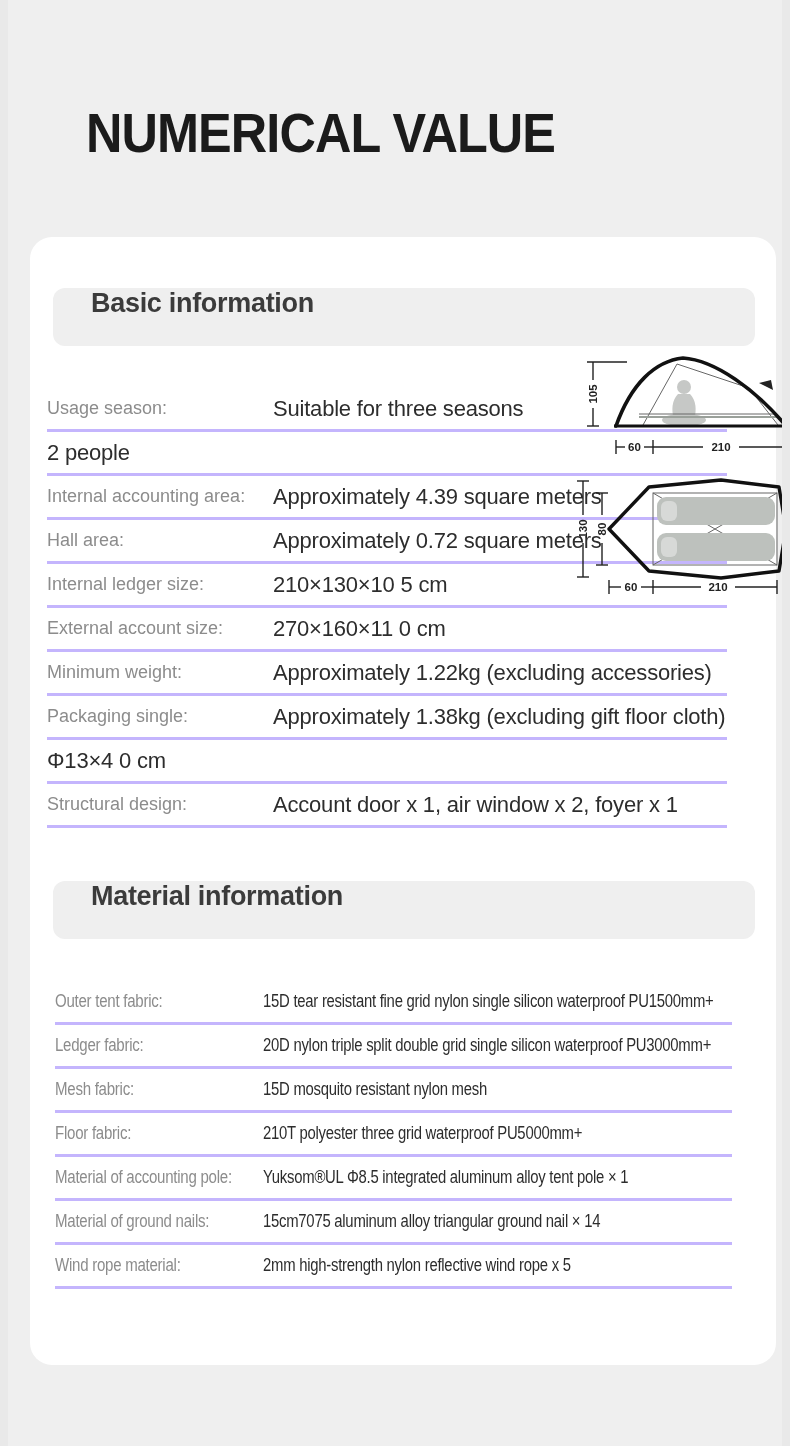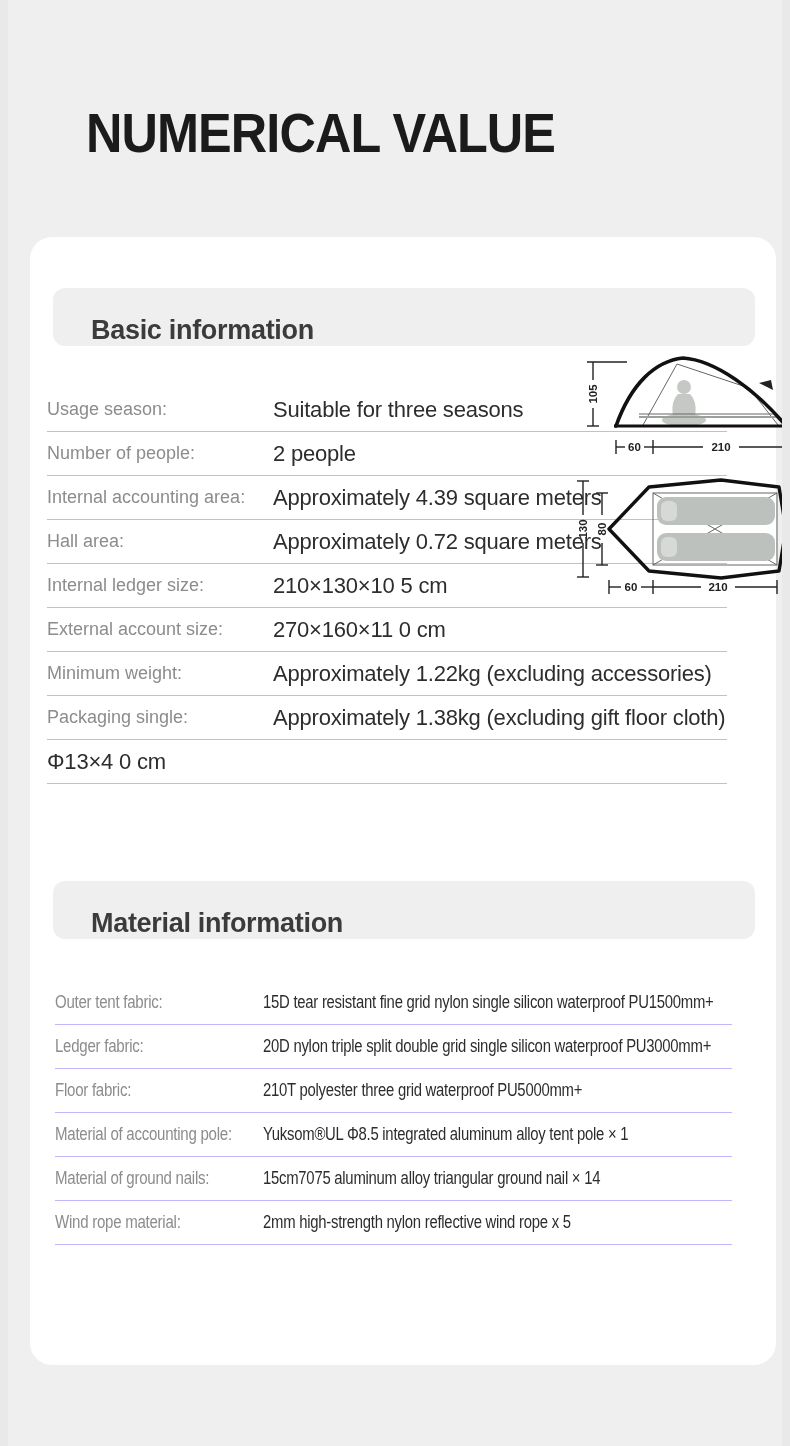--- a/index.html
+++ b/index.html
@@ -15,33 +15,33 @@
     letter-spacing:-1px; white-space:nowrap;
     transform:scaleX(0.9); transform-origin:left center;
   }
   .card {
     position:absolute; left:22px; top:237px; width:746px; height:1128px;
     background:#ffffff; border-radius:22px;
   }
   .section-bar {
     position:absolute; left:23px; width:702px; height:58px;
     background:#efefef; border-radius:12px;
-    display:flex; align-items:flex-end; padding-left:38px;
+    display:flex; align-items:flex-start; padding-left:38px;
   }
   .section-bar.basic   { top:51px; }
   .section-bar.material{ top:644px; }
   .section-heading {
     font-size:27px; font-weight:700; color:#3b3b3b; letter-spacing:-0.3px;
   }
   .spec-table { position:absolute; }
   .spec-table.basic    { left:17px;  top:151px; width:680px; }
   .spec-table.material { left:25px;  top:744px; width:677px; }
   .spec-row {
     height:44px; display:flex; align-items:center;
-    border-bottom:1px solid #c4b5fd;
+    border-bottom:3px solid #c4b5fd;
   }
   .spec-label {
     flex:0 0 auto; color:#8c8c8c; font-size:18px; white-space:nowrap;
   }
   .spec-value {
     color:#2d2d2d; font-size:22px; white-space:nowrap; letter-spacing:-0.2px;
   }
   .basic .spec-label { width:226px; }
   .material .spec-label {
     width:208px; font-size:17.5px;
@@ -68,21 +68,20 @@
     <div class="section-bar basic">
       <div class="section-heading">Basic information</div>
     </div>
 
     <div class="spec-table basic">
       <div class="spec-row">
         <span class="spec-label">Usage season:</span>
         <span class="spec-value">Suitable for three seasons</span>
       </div>
       <div class="spec-row">
-        <span class="spec-label">Number of people:</span>
         <span class="spec-value">2 people</span>
       </div>
       <div class="spec-row">
         <span class="spec-label">Internal accounting area:</span>
         <span class="spec-value">Approximately 4.39 square meters</span>
       </div>
       <div class="spec-row">
         <span class="spec-label">Hall area:</span>
         <span class="spec-value">Approximately 0.72 square meters</span>
       </div>
@@ -97,20 +96,24 @@
       <div class="spec-row">
         <span class="spec-label">Minimum weight:</span>
         <span class="spec-value">Approximately 1.22kg (excluding accessories)</span>
       </div>
       <div class="spec-row">
         <span class="spec-label">Packaging single:</span>
         <span class="spec-value">Approximately 1.38kg (excluding gift floor cloth)</span>
       </div>
       <div class="spec-row">
         <span class="spec-value">Φ13×4 0 cm</span>
+      </div>
+      <div class="spec-row">
+        <span class="spec-label">Structural design:</span>
+        <span class="spec-value">Account door x 1, air window x 2, foyer x 1</span>
       </div>
     </div>
 
     <svg class="diagram side" width="217" height="112" viewBox="0 0 217 112">
 
       <g fill="#c6c8c6">
         <circle cx="103" cy="37" r="7"></circle>
         <path d="M 97 44 C 91 50 90 60 93 69 L 113 69 C 116 60 115 50 109 44 Z"></path>
         <ellipse cx="103" cy="70" rx="22" ry="6.5"></ellipse>
       </g>
@@ -201,20 +204,24 @@
     <div class="spec-table material">
       <div class="spec-row">
         <span class="spec-label">Outer tent fabric:</span>
         <span class="spec-value">15D tear resistant fine grid nylon single silicon waterproof PU1500mm+</span>
       </div>
       <div class="spec-row">
         <span class="spec-label">Ledger fabric:</span>
         <span class="spec-value">20D nylon triple split double grid single silicon waterproof PU3000mm+</span>
       </div>
       <div class="spec-row">
+        <span class="spec-label">Mesh fabric:</span>
+        <span class="spec-value">15D mosquito resistant nylon mesh</span>
+      </div>
+      <div class="spec-row">
         <span class="spec-label">Floor fabric:</span>
         <span class="spec-value">210T polyester three grid waterproof PU5000mm+</span>
       </div>
       <div class="spec-row">
         <span class="spec-label">Material of accounting pole:</span>
         <span class="spec-value">Yuksom®UL Φ8.5 integrated aluminum alloy tent pole × 1</span>
       </div>
       <div class="spec-row">
         <span class="spec-label">Material of ground nails:</span>
         <span class="spec-value">15cm7075 aluminum alloy triangular ground nail × 14</span>

